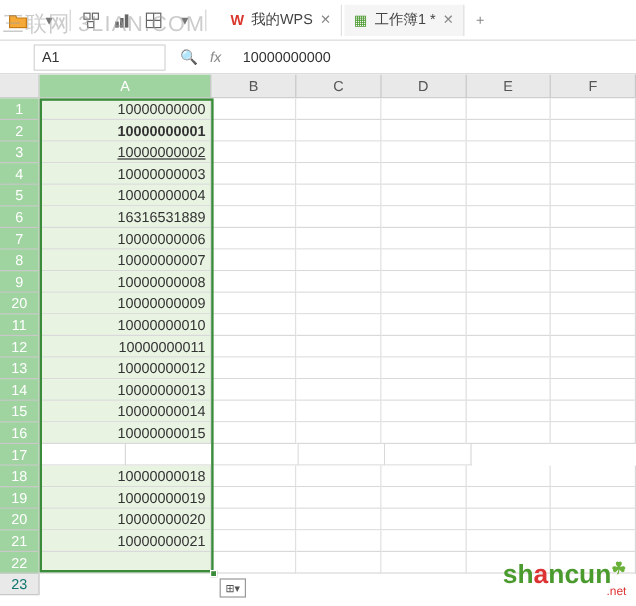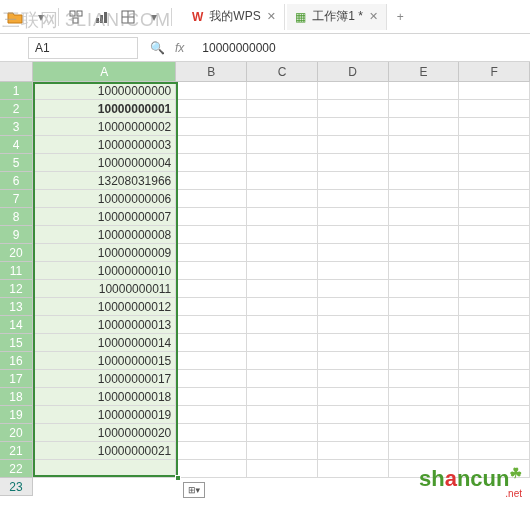--- a/index.html
+++ b/index.html
@@ -350,21 +350,21 @@
       </div>
       <div class="row">
         <div class="cell colA" style="width: 146px; font-weight: bold;">10000000001</div>
         <div class="cell" style="width: 72px;"></div>
         <div class="cell" style="width: 72px;"></div>
         <div class="cell" style="width: 72px;"></div>
         <div class="cell" style="width: 72px;"></div>
         <div class="cell" style="width: 72px;"></div>
       </div>
       <div class="row">
-        <div class="cell colA" style="width: 146px;">10000000002</div>
+        <div class="cell colA" style="width: 146px; text-decoration: underline;">10000000002</div>
         <div class="cell" style="width: 72px;"></div>
         <div class="cell" style="width: 72px;"></div>
         <div class="cell" style="width: 72px;"></div>
         <div class="cell" style="width: 72px;"></div>
         <div class="cell" style="width: 72px;"></div>
       </div>
       <div class="row">
         <div class="cell colA" style="width: 146px;">10000000003</div>
         <div class="cell" style="width: 72px;"></div>
         <div class="cell" style="width: 72px;"></div>
@@ -374,21 +374,21 @@
       </div>
       <div class="row">
         <div class="cell colA" style="width: 146px;">10000000004</div>
         <div class="cell" style="width: 72px;"></div>
         <div class="cell" style="width: 72px;"></div>
         <div class="cell" style="width: 72px;"></div>
         <div class="cell" style="width: 72px;"></div>
         <div class="cell" style="width: 72px;"></div>
       </div>
       <div class="row">
-        <div class="cell colA" style="width: 146px;">13208031966</div>
+        <div class="cell colA" style="width: 146px;">16316531889</div>
         <div class="cell" style="width: 72px;"></div>
         <div class="cell" style="width: 72px;"></div>
         <div class="cell" style="width: 72px;"></div>
         <div class="cell" style="width: 72px;"></div>
         <div class="cell" style="width: 72px;"></div>
       </div>
       <div class="row">
         <div class="cell colA" style="width: 146px;">10000000006</div>
         <div class="cell" style="width: 72px;"></div>
         <div class="cell" style="width: 72px;"></div>
@@ -462,21 +462,20 @@
       </div>
       <div class="row">
         <div class="cell colA" style="width: 146px;">10000000015</div>
         <div class="cell" style="width: 72px;"></div>
         <div class="cell" style="width: 72px;"></div>
         <div class="cell" style="width: 72px;"></div>
         <div class="cell" style="width: 72px;"></div>
         <div class="cell" style="width: 72px;"></div>
       </div>
       <div class="row">
-        <div class="cell colA" style="width: 146px;">10000000017</div>
         <div class="cell" style="width: 72px;"></div>
         <div class="cell" style="width: 72px;"></div>
         <div class="cell" style="width: 72px;"></div>
         <div class="cell" style="width: 72px;"></div>
         <div class="cell" style="width: 72px;"></div>
       </div>
       <div class="row">
         <div class="cell colA" style="width: 146px;">10000000018</div>
         <div class="cell" style="width: 72px;"></div>
         <div class="cell" style="width: 72px;"></div>

